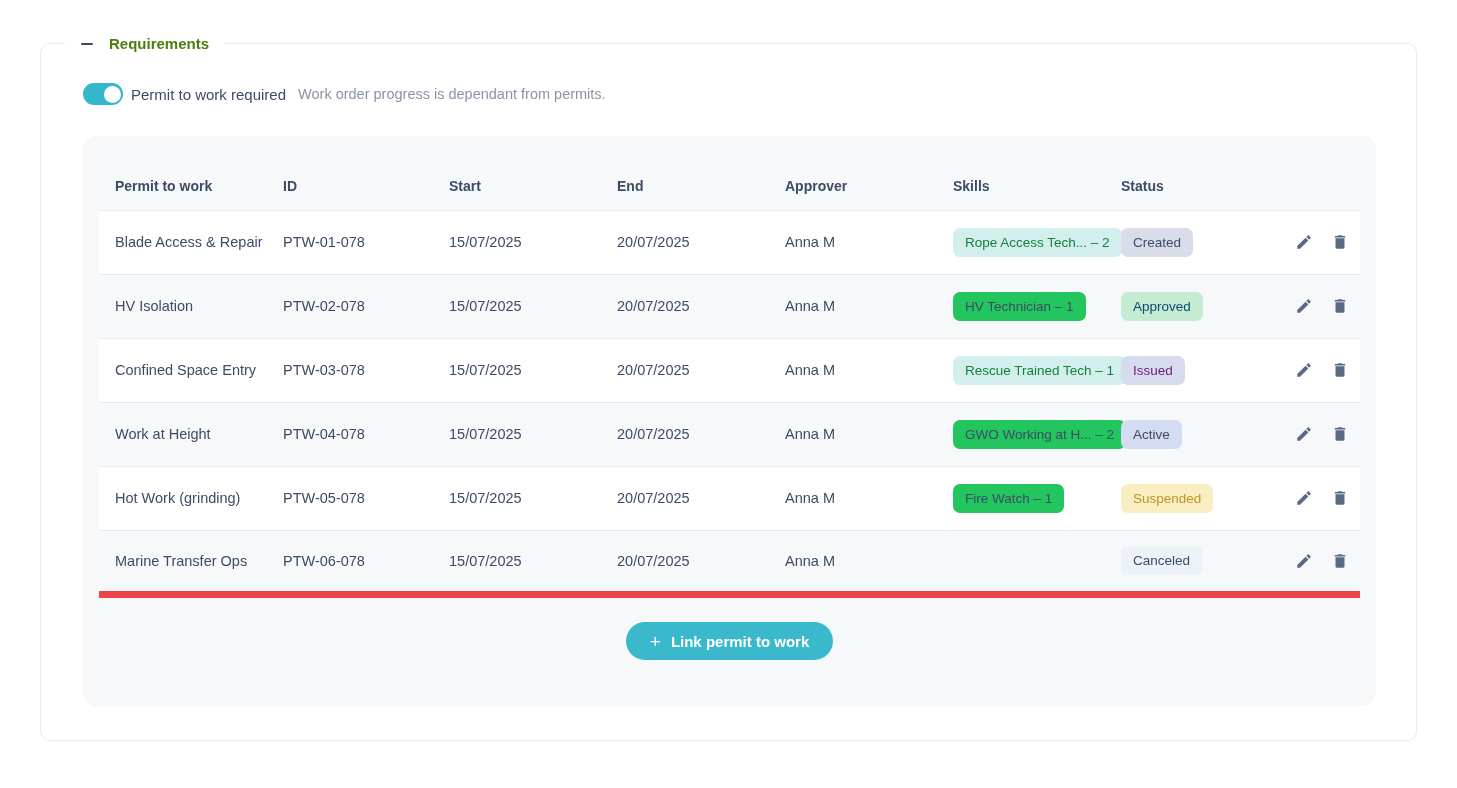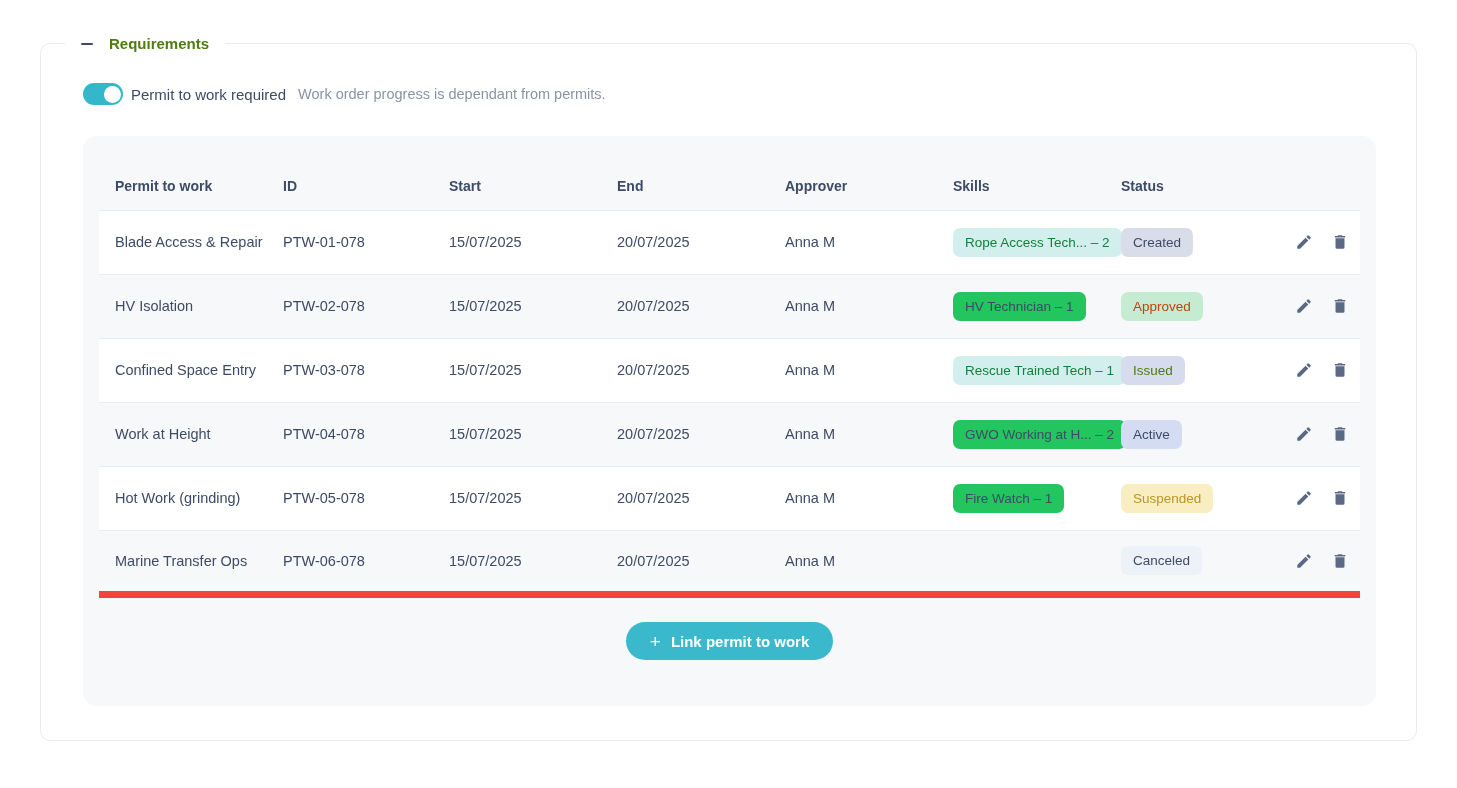--- a/index.html
+++ b/index.html
@@ -67,22 +67,22 @@
     font-size:14.5px; color:#3e4b66;
     white-space:nowrap; vertical-align:middle;
   }
   .chip {
     display:inline-block; padding:7px 12px;
     border-radius:7px; font-size:13.5px; white-space:nowrap;
   }
   .chip-skill-teal    { background:#d3efed; color:#15803d; }
   .chip-skill-neutral { background:#22c55e; color:#3e4b66; }
   .chip-Created   { background:#d9dce9; color:#3e4b66; }
-  .chip-Approved  { background:#c5ecd2; color:#c2410c; }
-  .chip-Issued    { background:#d6dbee; color:#4d7c0f; }
+  .chip-Approved  { background:#c5ecd2; color:#0c4a6e; }
+  .chip-Issued    { background:#d6dbee; color:#701a75; }
   .chip-Active    { background:#d3dcf3; color:#3e4b66; }
   .chip-Suspended { background:#f8eec2; color:#bc9524; }
   .chip-Canceled  { background:#edf1f8; color:#3e4b66; }
   .actions { text-align:right; padding-right:22px; }
   .icon-btn {
     display:inline-block; cursor:pointer; margin-left:14px;
     vertical-align:middle; line-height:0;
   }
   .btn-wrap {
     position:absolute; left:0; top:486px; width:100%;

